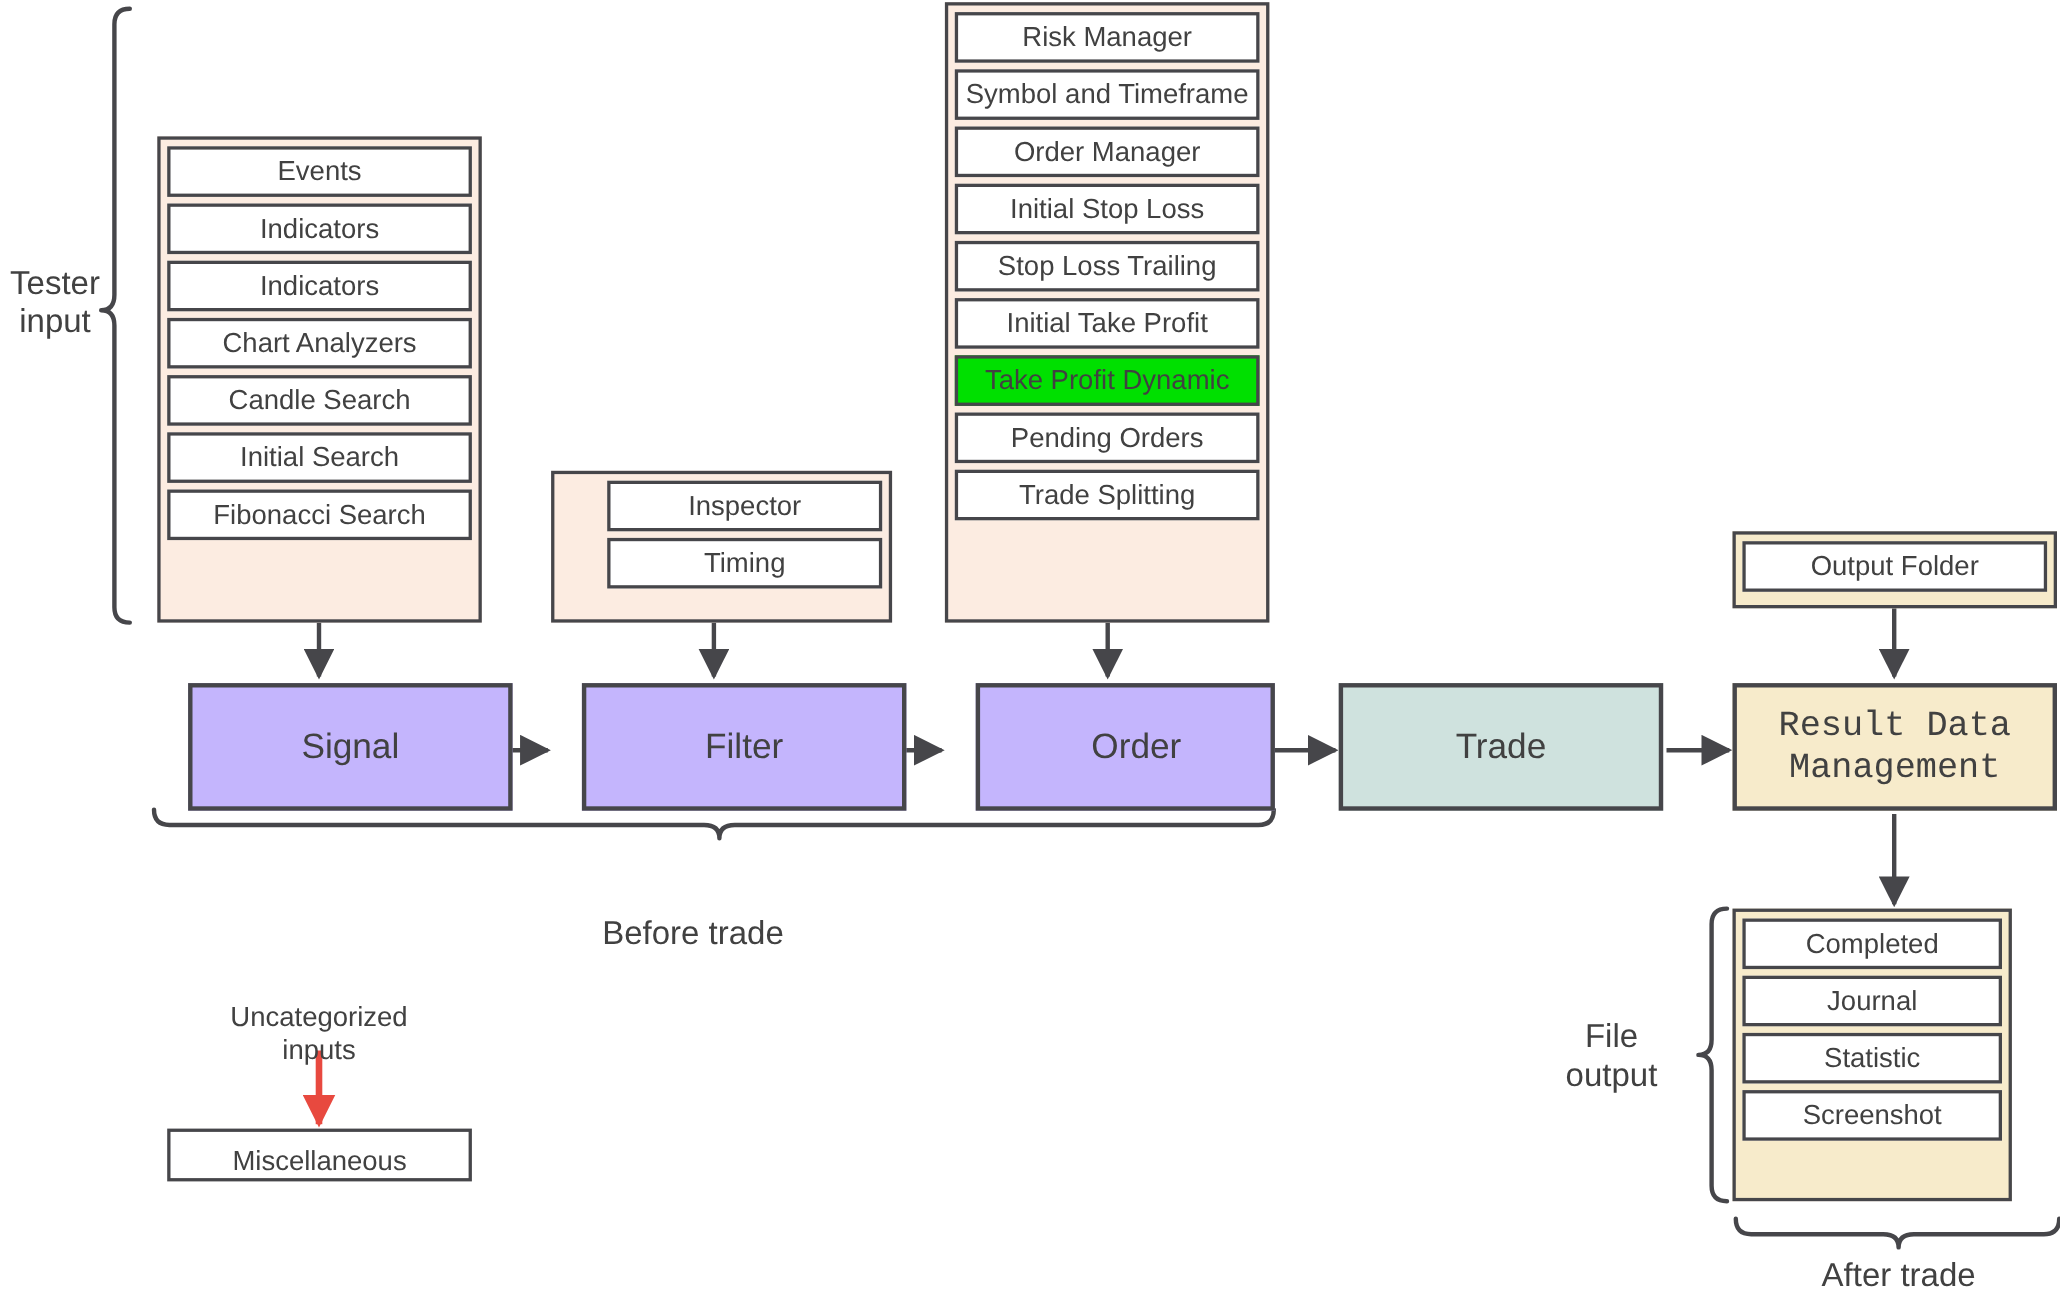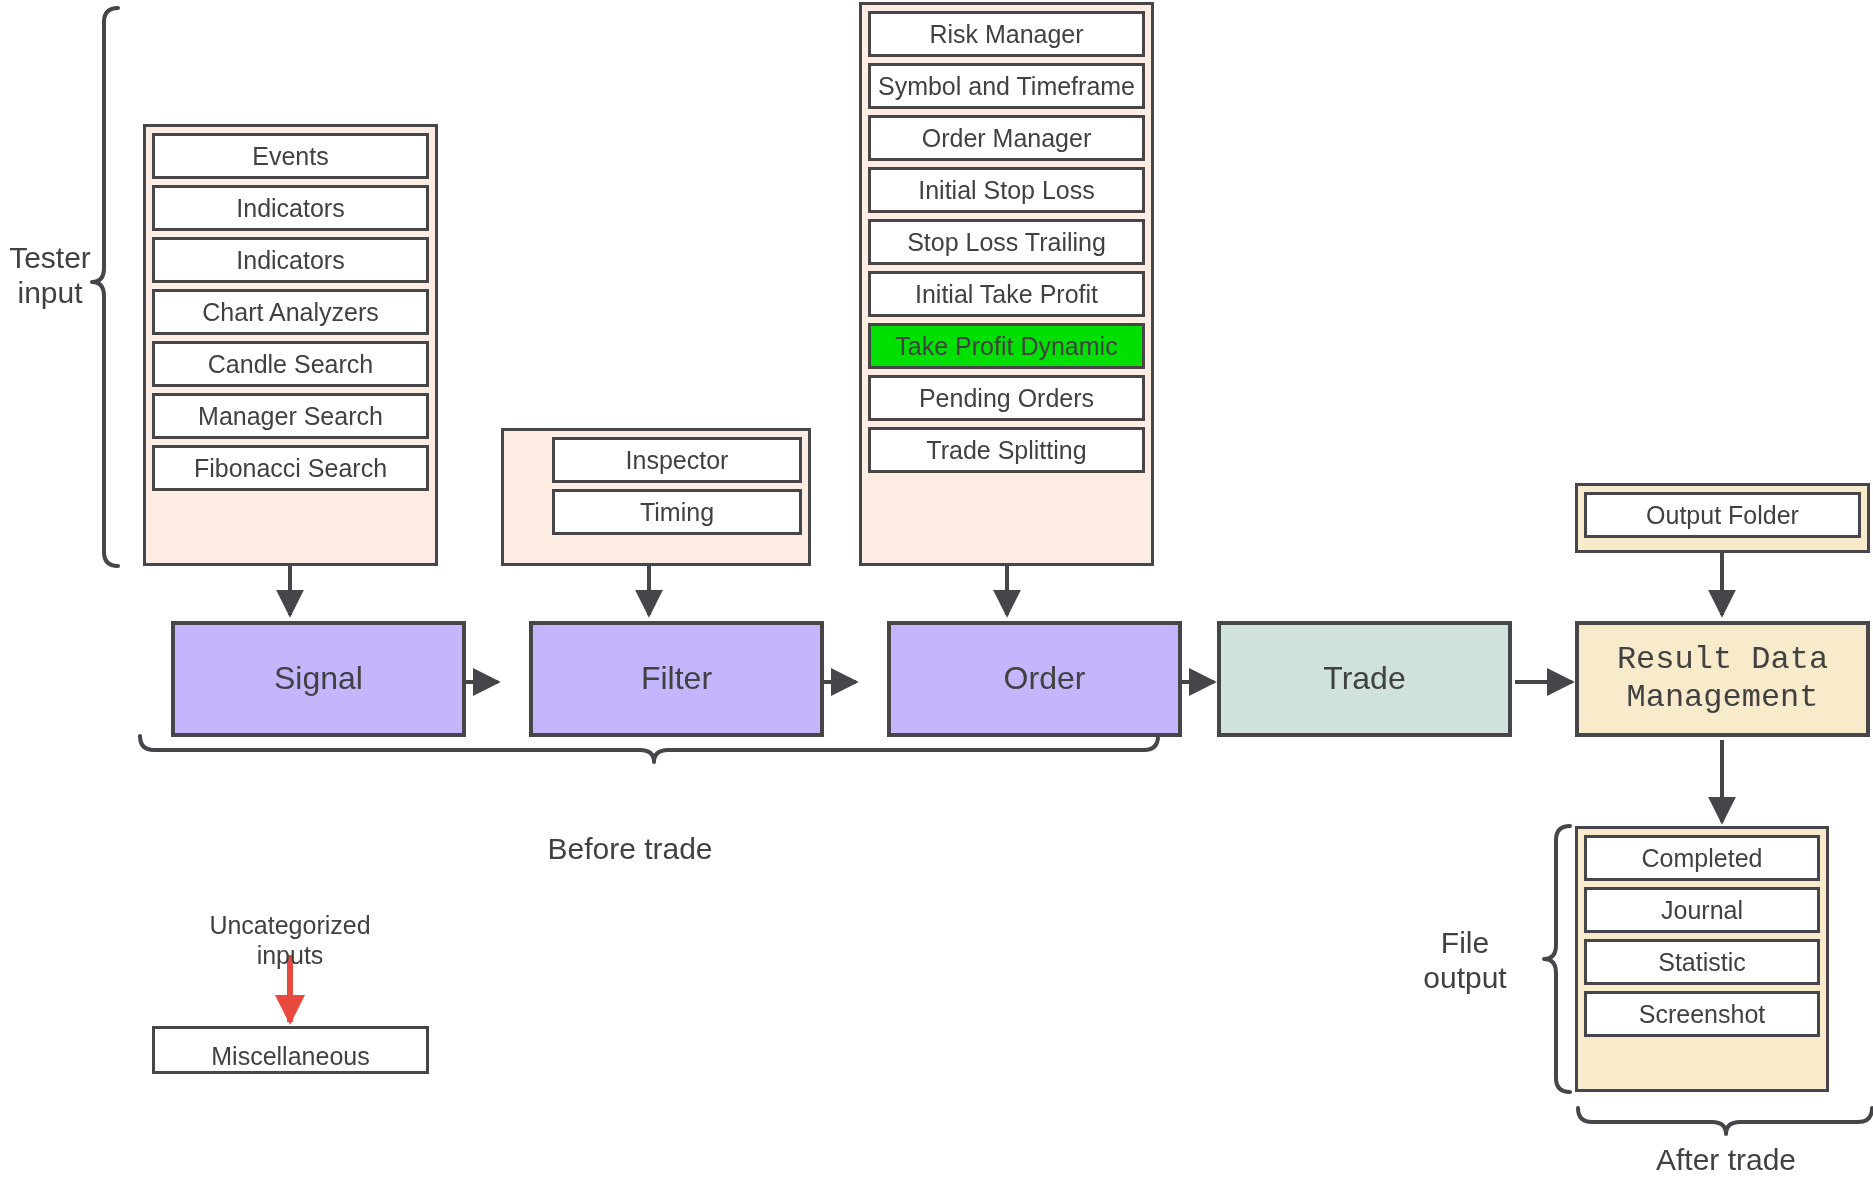--- a/index.html
+++ b/index.html
@@ -155,21 +155,21 @@
 
   <div class="label" style="left:0px; top:240px; width:100px;">Tester
 input</div>
 
   <div class="group-panel group-peach" style="left:143px; top:124px; width:295px; height:442px;">
     <div class="item-box">Events</div>
     <div class="item-box">Indicators</div>
     <div class="item-box">Indicators</div>
     <div class="item-box">Chart Analyzers</div>
     <div class="item-box">Candle Search</div>
-    <div class="item-box">Manager Search</div>
+    <div class="item-box">Initial Search</div>
     <div class="item-box">Fibonacci Search</div>
   </div>
 
   <div class="group-panel group-peach" style="left:501px; top:428px; width:310px; height:138px;padding-left:48px;">
     <div class="item-box">Inspector</div>
     <div class="item-box">Timing</div>
   </div>
 
   <div class="group-panel group-peach" style="left:859px; top:2px; width:295px; height:564px;">
     <div class="item-box">Risk Manager</div>
@@ -188,21 +188,21 @@
   </div>
 
   <div class="flow-box fill-peach" style="left:143px; top:621px; width:295px; height:116px;">
     <span>Signal</span>
   </div>
 
   <div class="flow-box fill-peach" style="left:501px; top:621px; width:295px; height:116px;">
     <span>Filter</span>
   </div>
 
-  <div class="flow-box fill-peach" style="left:859px; top:621px; width:295px; height:116px;padding-left:20px;">
+  <div class="flow-box fill-peach" style="left:859px; top:621px; width:272px; height:116px;padding-left:20px;">
     <span>Order</span>
   </div>
 
   <div class="flow-box fill-teal" style="left:1217px; top:621px; width:295px; height:116px;">
     <span>Trade</span>
   </div>
 
   <div class="flow-box fill-cream" style="left:1575px; top:621px; width:295px; height:116px; white-space:pre-line;">
     <span style="white-space:pre-line;">Result Data
 Management</span>

